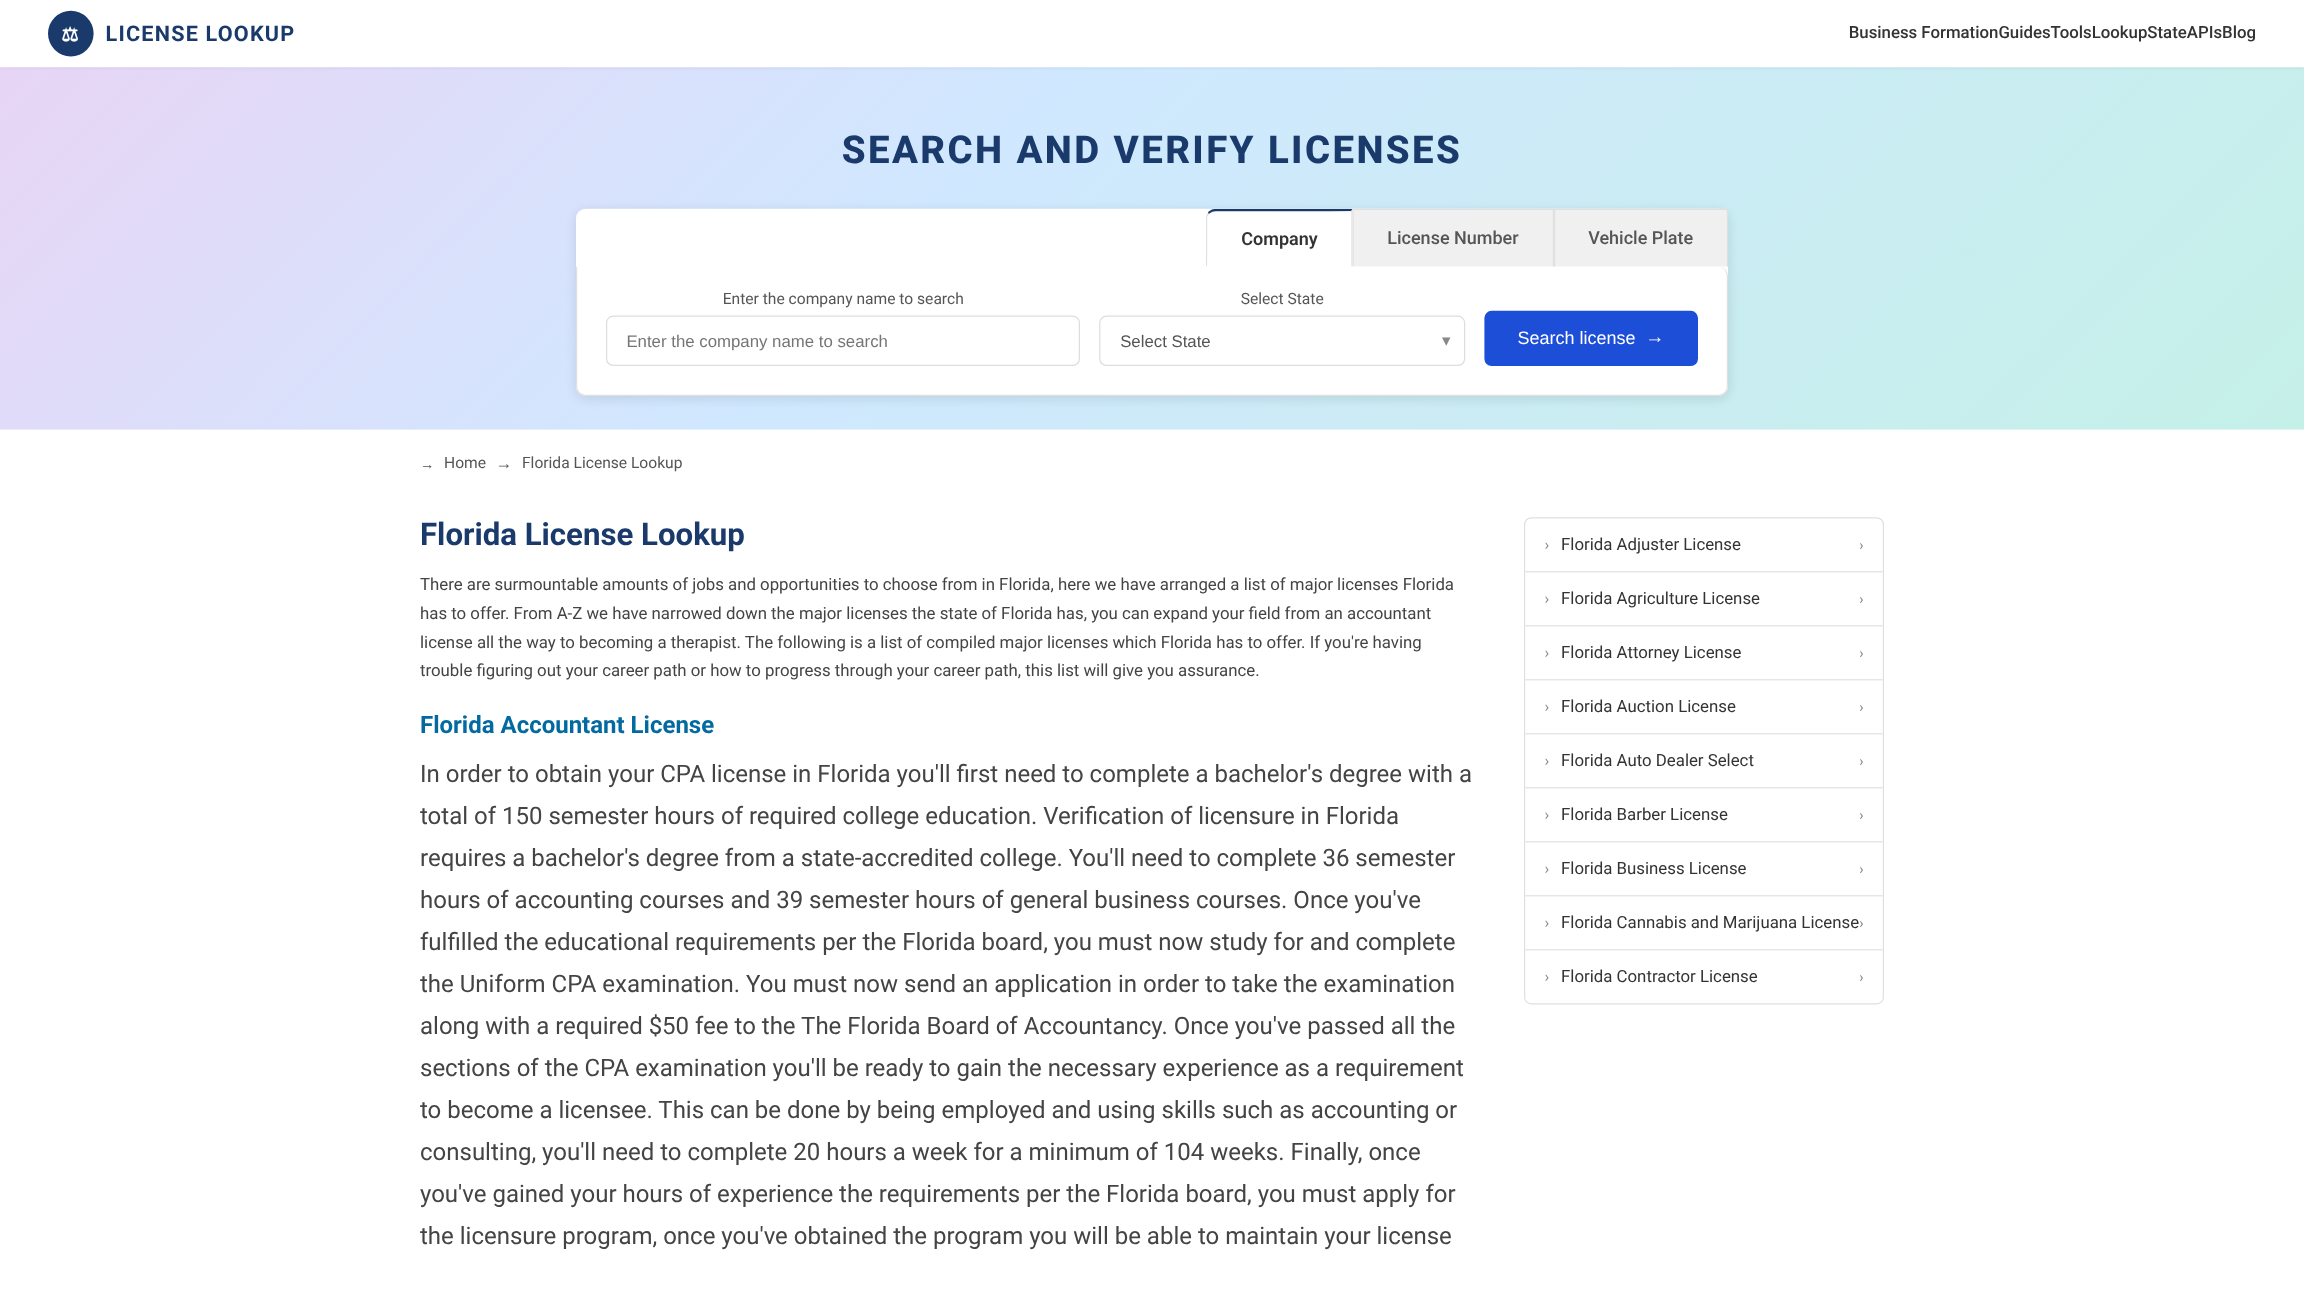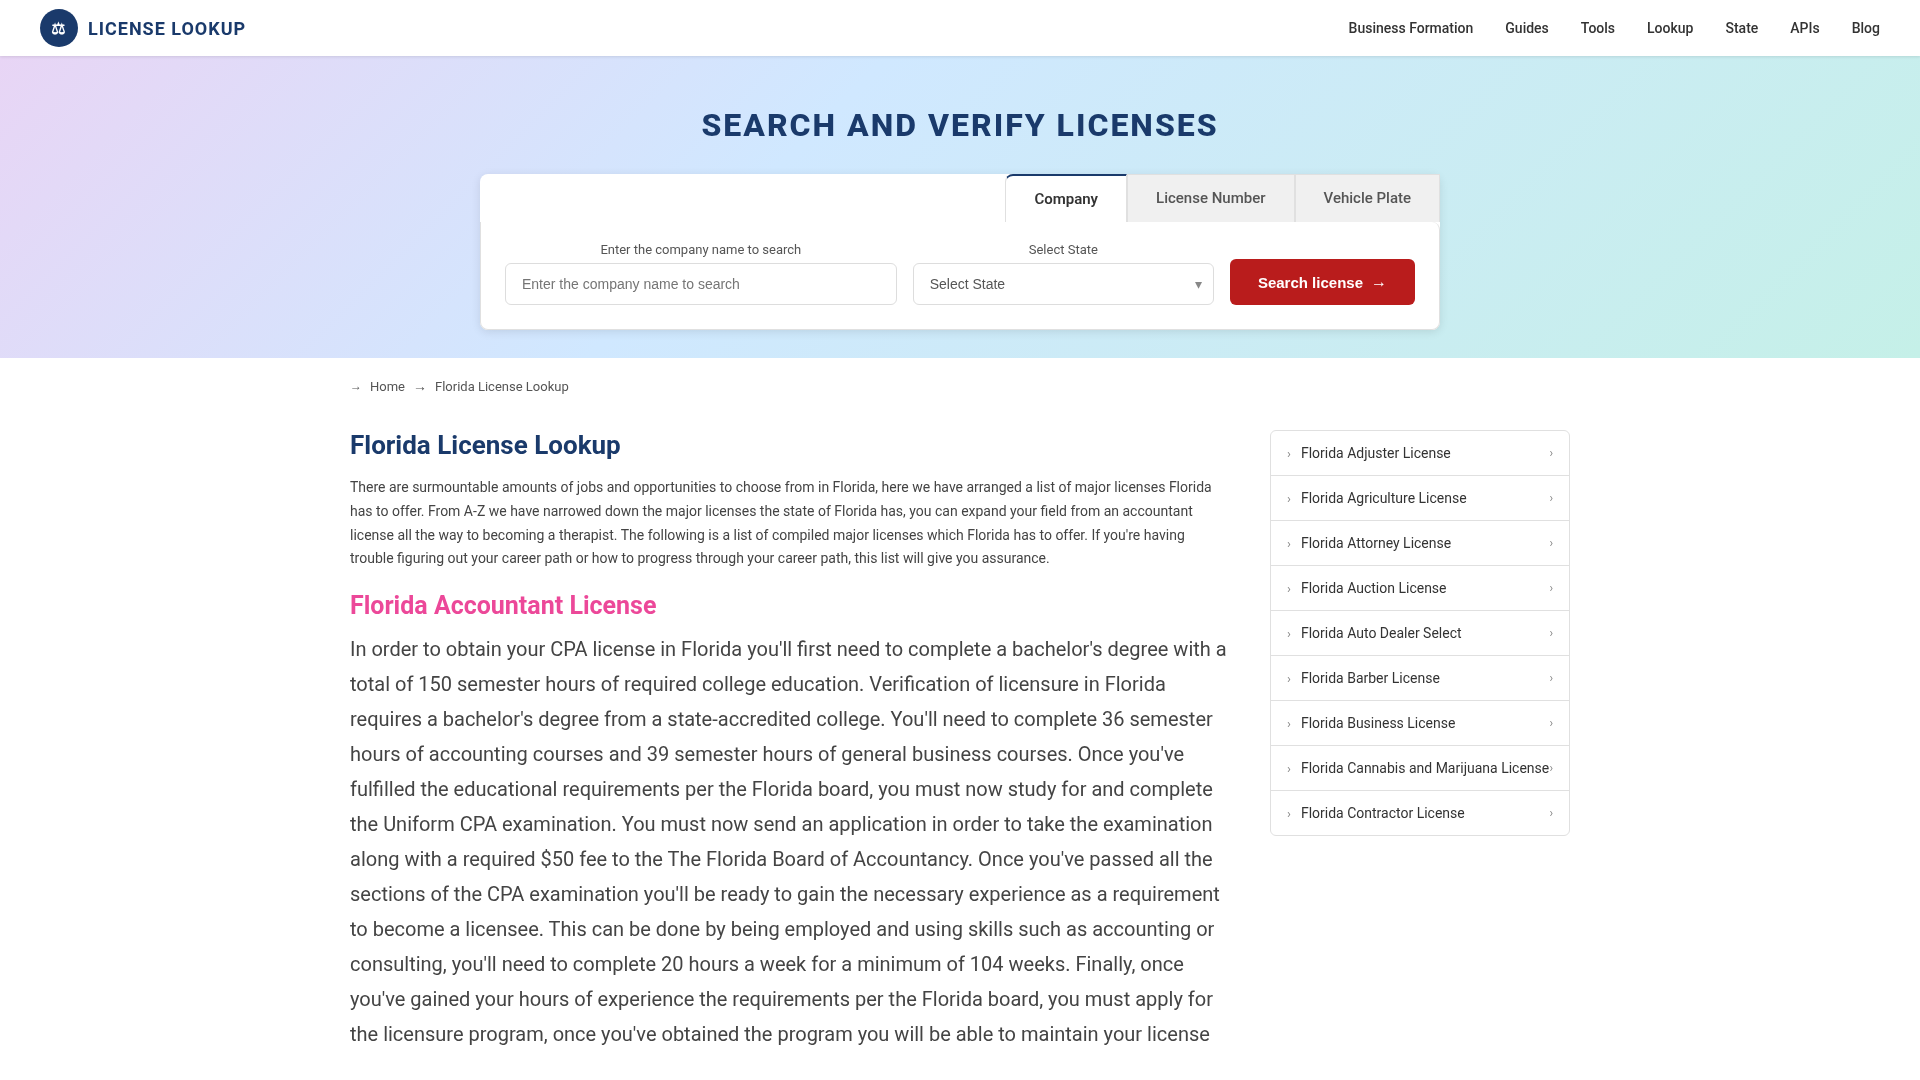--- a/index.html
+++ b/index.html
@@ -42,21 +42,20 @@
       border-radius: 50%;
       background: #1a3a6b;
       display: flex;
       align-items: center;
       justify-content: center;
       color: #fff;
       font-size: 16px;
     }
     .navbar-links {
       display: flex;
-      gap: 32px;
       list-style: none;
     }
     .navbar-links li a {
       text-decoration: none;
       color: #333;
       font-size: 14px;
       font-weight: 500;
     }
 
     
@@ -168,27 +167,27 @@
     .state-select-wrap::after {
       content: '▾';
       position: absolute;
       right: 12px;
       top: 50%;
       transform: translateY(-50%);
       pointer-events: none;
       color: #888;
     }
     .search-btn {
-      background: #b91c1c;
+      background: #1d4ed8;
       color: #fff;
       border: none;
       border-radius: 6px;
       padding: 13px 28px;
       font-size: 15px;
-      font-weight: 700;
+      font-weight: 400;
       cursor: pointer;
       display: flex;
       align-items: center;
       gap: 8px;
       white-space: nowrap;
       min-height: 46px;
     }
     .arrow-right {
       font-size: 16px;
     }
@@ -238,23 +237,23 @@
       color: #1a3a6b;
       margin-bottom: 16px;
     }
     .article p {
       font-size: 14px;
       line-height: 1.7;
       color: #444;
       margin-bottom: 20px;
     }
     .article h2 {
-      font-size: 25px;
+      font-size: 20px;
       font-weight: 700;
-      color: #ec4899;
+      color: #0369a1;
       margin-bottom: 12px;
     }
     .article .body-text {
       font-size: 20px;
       line-height: 1.75;
       color: #444;
     }
 
     
     .sidebar {

